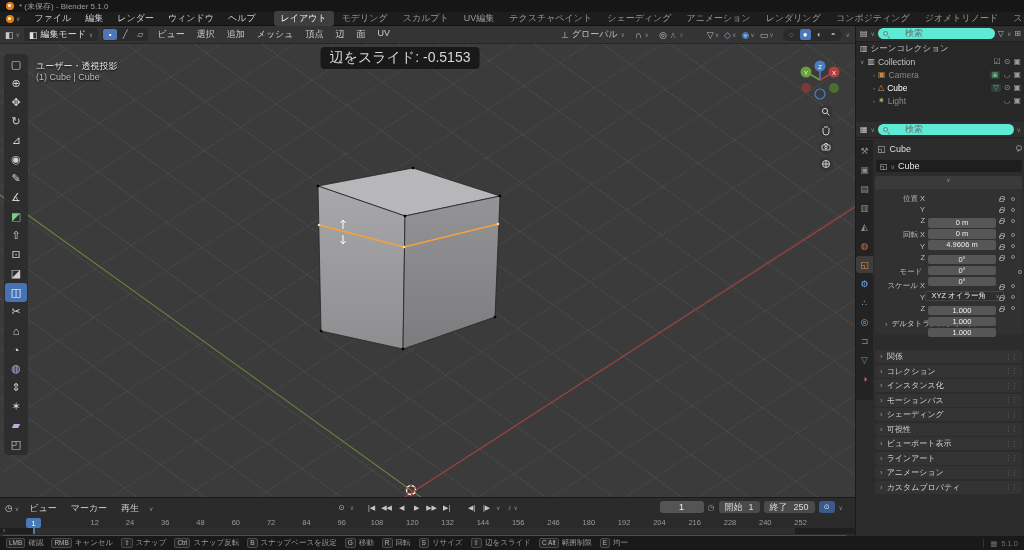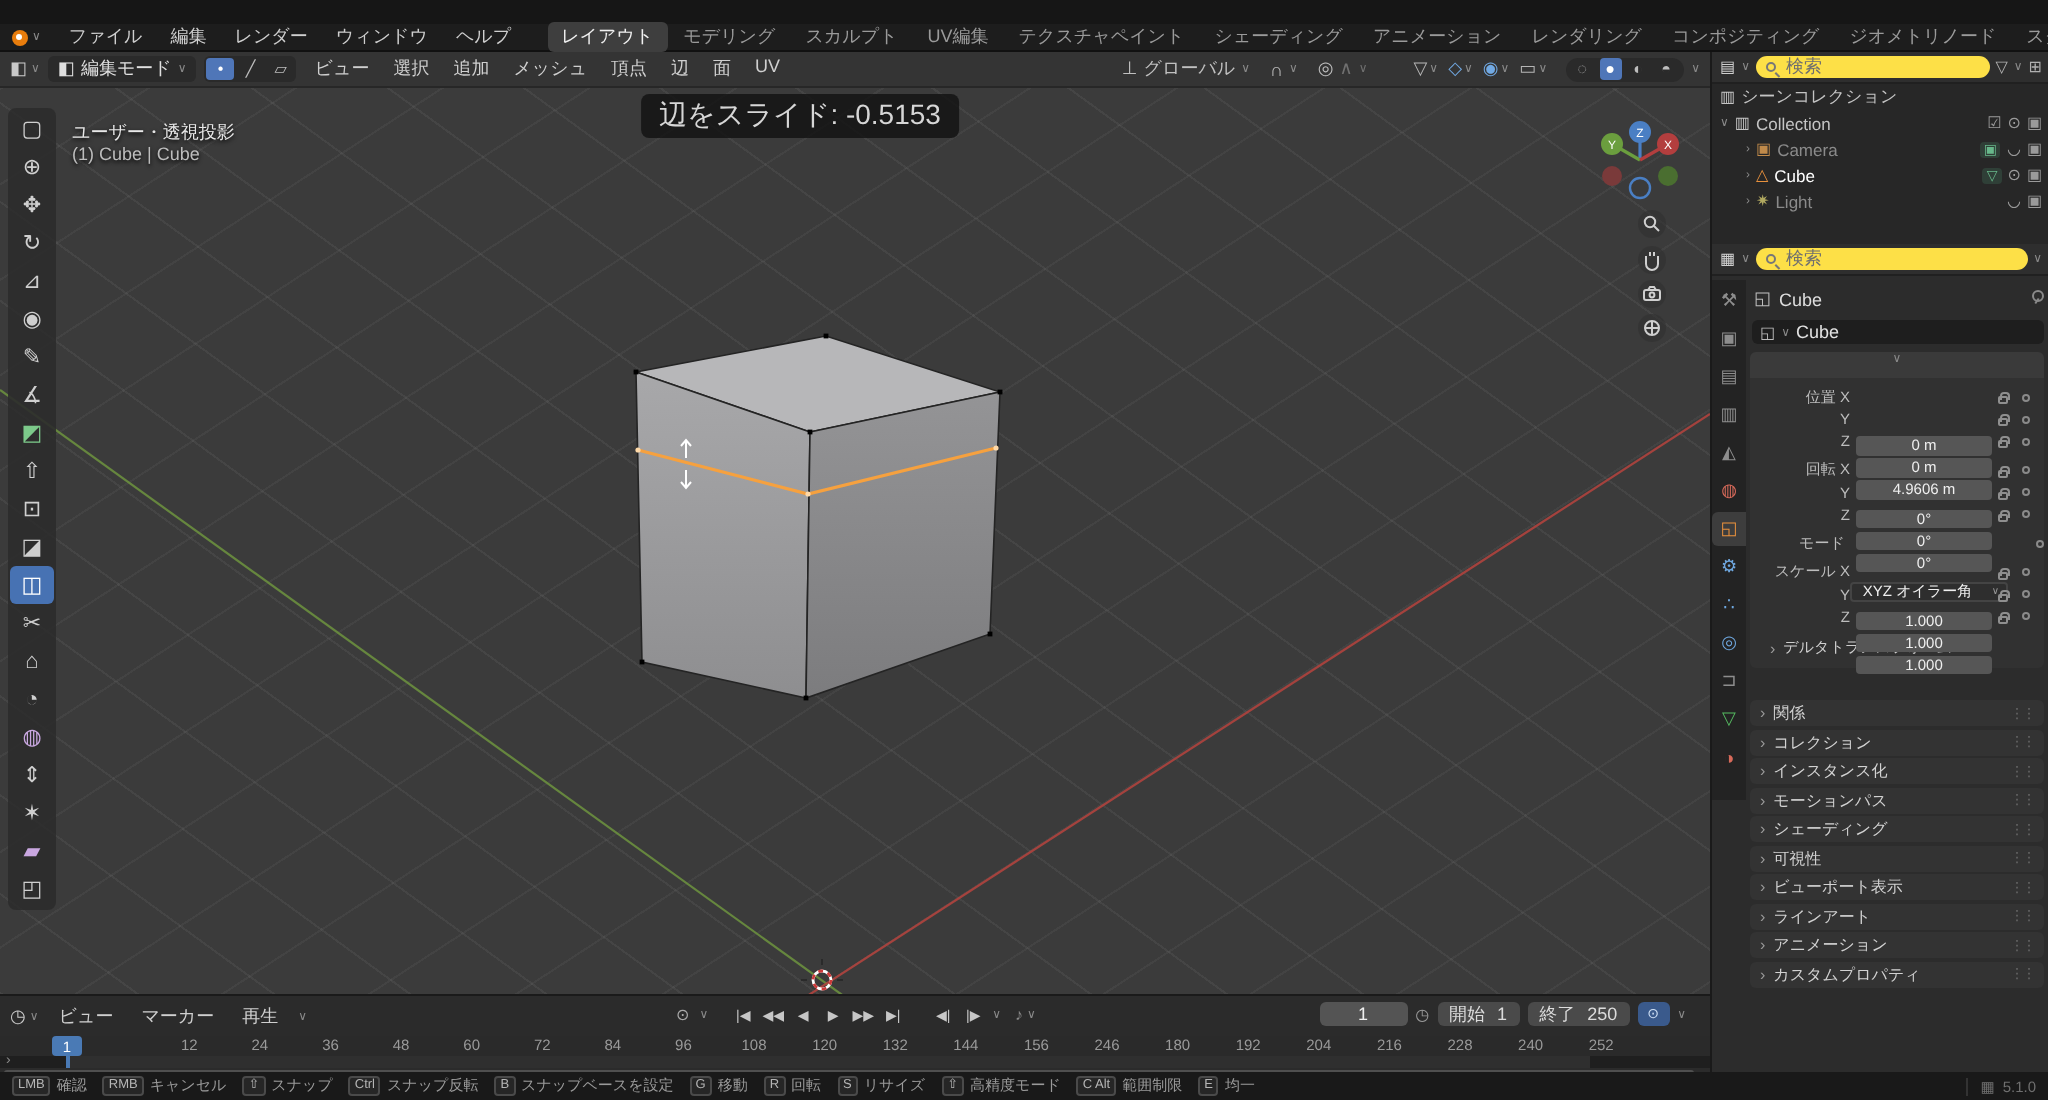--- a/index.html
+++ b/index.html
@@ -54,21 +54,21 @@
   #toolbar{left:4px;top:10px;width:24px;background:#2c2c2cE6;border-radius:4px;padding:1px;display:flex;flex-direction:column;}
   .tool-btn{width:22px;height:19px;display:flex;align-items:center;justify-content:center;border-radius:3px;color:#cfcfcf;font-size:11px;}
   .tool-btn.active{background:#4772b3;color:#fff;}
   .tool-btn.green{color:#7cc98a;}
   .tool-btn.purple{color:#c9a7e0;}
 
   
   #right-panel{left:855px;top:26px;width:169px;height:510px;background:#2c2c2c;border-left:1px solid #1a1a1a;}
   #outliner{left:0;top:0;width:169px;height:96px;background:#272727;}
   .panel-head{height:16px;background:#2e2e2e;border-bottom:1px solid #202020;display:flex;align-items:center;gap:3px;padding:0 4px;}
-  .search{flex:1;display:flex;align-items:center;gap:5px;background:#fde047;border-radius:8px;height:11px;padding:0 5px;color:#6f6f6f;}
+  .search{flex:1;display:flex;align-items:center;gap:17px;background:#5eead4;border-radius:8px;height:11px;padding:0 5px;color:#6f6f6f;}
   .mag{width:5px;height:5px;border:1px solid #777;border-radius:50%;position:relative;flex:0 0 auto;}
   .mag::after{content:"";position:absolute;left:4px;top:4px;width:3px;height:1px;background:#777;transform:rotate(45deg);transform-origin:0 0;}
   .ol-row{height:13px;display:flex;align-items:center;gap:3px;padding:0 4px;font-size:8.5px;color:#c4c4c4;}
   .ol-row .lbl{flex:1;}
   .ol-row .r-ic{color:#9a9a9a;font-size:8px;}
   .ol-row.dimrow .lbl,.ol-row.dimrow .oicon{color:#8a8a8a;}
   .ol-row .oicon{font-size:8px;}
   .datachip{font-size:7px;background:#2f3f37;color:#67b78a;border-radius:2px;padding:0 2px;}
   .ind{width:10px;flex:0 0 auto;}
 
@@ -124,20 +124,24 @@
   #statusbar{left:0;top:536px;width:1024px;height:14px;background:#191919;display:flex;align-items:center;gap:8px;padding:0 6px;}
   .sb-item{display:flex;align-items:center;gap:3px;color:#9a9a9a;font-size:7.5px;white-space:nowrap;}
   .kbd{border:1px solid #4a4a4a;background:#262626;border-radius:2px;padding:0 2px;font-size:6.5px;color:#b5b5b5;line-height:8px;}
   #sb-right{margin-left:auto;display:flex;align-items:center;gap:4px;color:#6f6f6f;border-left:1px solid #333;padding-left:6px;font-size:7.5px;}
 </style>
 </head>
 <body>
 
 <div id="app">
 
+  <div id="titlebar" class="abs">
+    <span class="blogo"></span>
+    <span class="ttl">* (未保存) - Blender 5.1.0</span>
+  </div>
 
   <div id="menubar" class="abs">
     <span class="mb-logo">
       <span class="blogo"></span>
       <span class="chev">∨</span>
     </span>
     <div class="menu-row">
         <span class="menu-item">ファイル</span>
         <span class="menu-item">編集</span>
         <span class="menu-item">レンダー</span>
@@ -760,21 +764,21 @@
         <span class="sb-item">
         <span class="kbd">R</span>
         <span>回転</span>
       </span>
         <span class="sb-item">
         <span class="kbd">S</span>
         <span>リサイズ</span>
       </span>
         <span class="sb-item">
         <span class="kbd">⇧</span>
-        <span>高精度モード</span>
+        <span>辺をスライド</span>
       </span>
         <span class="sb-item">
         <span class="kbd">C Alt</span>
         <span>範囲制限</span>
       </span>
         <span class="sb-item">
         <span class="kbd">E</span>
         <span>均一</span>
       </span>
       </span>

